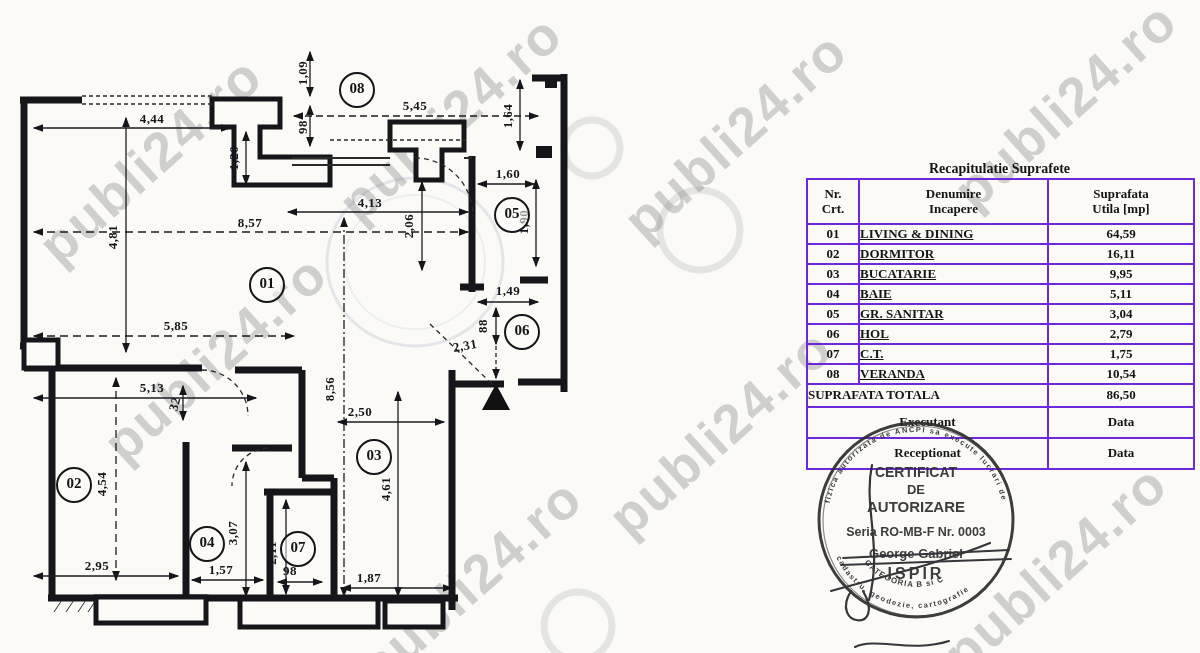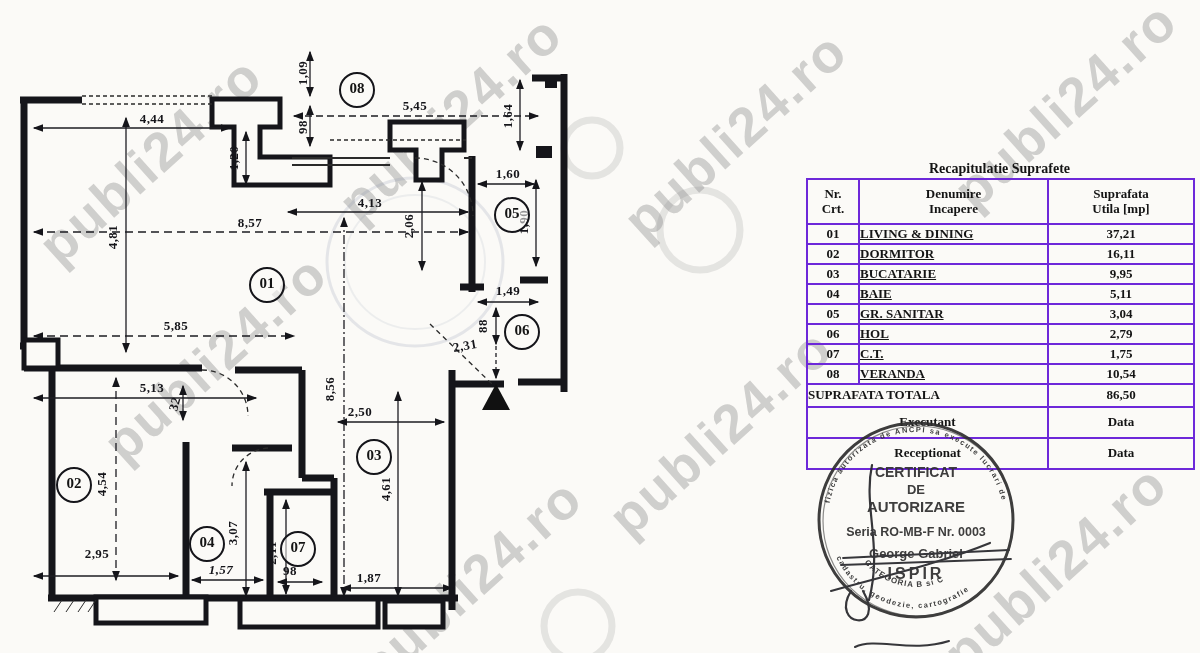--- a/index.html
+++ b/index.html
@@ -159,22 +159,22 @@
       <div class="dim" style="left: 465px; top: 346px; transform: translate(-50%, -50%) rotate(-10deg);">2,31</div>
       <div class="dim" style="left: 152px; top: 388px; transform: translate(-50%, -50%) rotate(0deg);">5,13</div>
       <div class="dim" style="left: 175px; top: 404px; transform: translate(-50%, -50%) rotate(-75deg);">32</div>
       <div class="dim" style="left: 330px; top: 389px; transform: translate(-50%, -50%) rotate(-90deg);">8,56</div>
       <div class="dim" style="left: 360px; top: 412px; transform: translate(-50%, -50%) rotate(0deg);">2,50</div>
       <div class="dim" style="left: 386px; top: 489px; transform: translate(-50%, -50%) rotate(-90deg);">4,61</div>
       <div class="dim" style="left: 102px; top: 484px; transform: translate(-50%, -50%) rotate(-90deg);">4,54</div>
       <div class="dim" style="left: 233px; top: 533px; transform: translate(-50%, -50%) rotate(-90deg);">3,07</div>
       <div class="dim" style="left: 272px; top: 553px; transform: translate(-50%, -50%) rotate(-90deg);">2,11</div>
       <div class="dim" style="left: 290px; top: 571px; transform: translate(-50%, -50%) rotate(0deg);">98</div>
-      <div class="dim" style="left: 221px; top: 570px; transform: translate(-50%, -50%) rotate(0deg); font-style: italic;">1,57</div>
-      <div class="dim" style="left: 97px; top: 554px; transform: translate(-50%, -50%) rotate(0deg);">2,95</div>
+      <div class="dim" style="left: 221px; top: 570px; transform: translate(-50%, -50%) rotate(0deg);">1,57</div>
+      <div class="dim" style="left: 97px; top: 566px; transform: translate(-50%, -50%) rotate(0deg);">2,95</div>
       <div class="dim" style="left: 369px; top: 578px; transform: translate(-50%, -50%) rotate(0deg);">1,87</div>
       <div class="room" style="left: 249px; top: 267px;">01</div>
       <div class="room" style="left: 56px; top: 467px;">02</div>
       <div class="room" style="left: 356px; top: 439px;">03</div>
       <div class="room" style="left: 189px; top: 526px;">04</div>
       <div class="room" style="left: 494px; top: 197px;">05</div>
       <div class="room" style="left: 504px; top: 314px;">06</div>
       <div class="room" style="left: 280px; top: 531px;">07</div>
       <div class="room" style="left: 339px; top: 72px;">08</div>
     </div>
@@ -200,21 +200,21 @@
           <td>
             <div>Suprafata</div>
               <div>Utila [mp]</div>
             </td>
         </tr>
       </tbody>
       <tbody id="area-tbody">
           <tr class="data">
             <td class="no">01</td>
             <td class="name"><span>LIVING &amp; DINING</span></td>
-            <td class="area">37,21</td>
+            <td class="area">64,59</td>
           </tr>
           <tr class="data">
             <td class="no">02</td>
             <td class="name"><span>DORMITOR</span></td>
             <td class="area">16,11</td>
           </tr>
           <tr class="data">
             <td class="no">03</td>
             <td class="name"><span>BUCATARIE</span></td>
             <td class="area">9,95</td>

